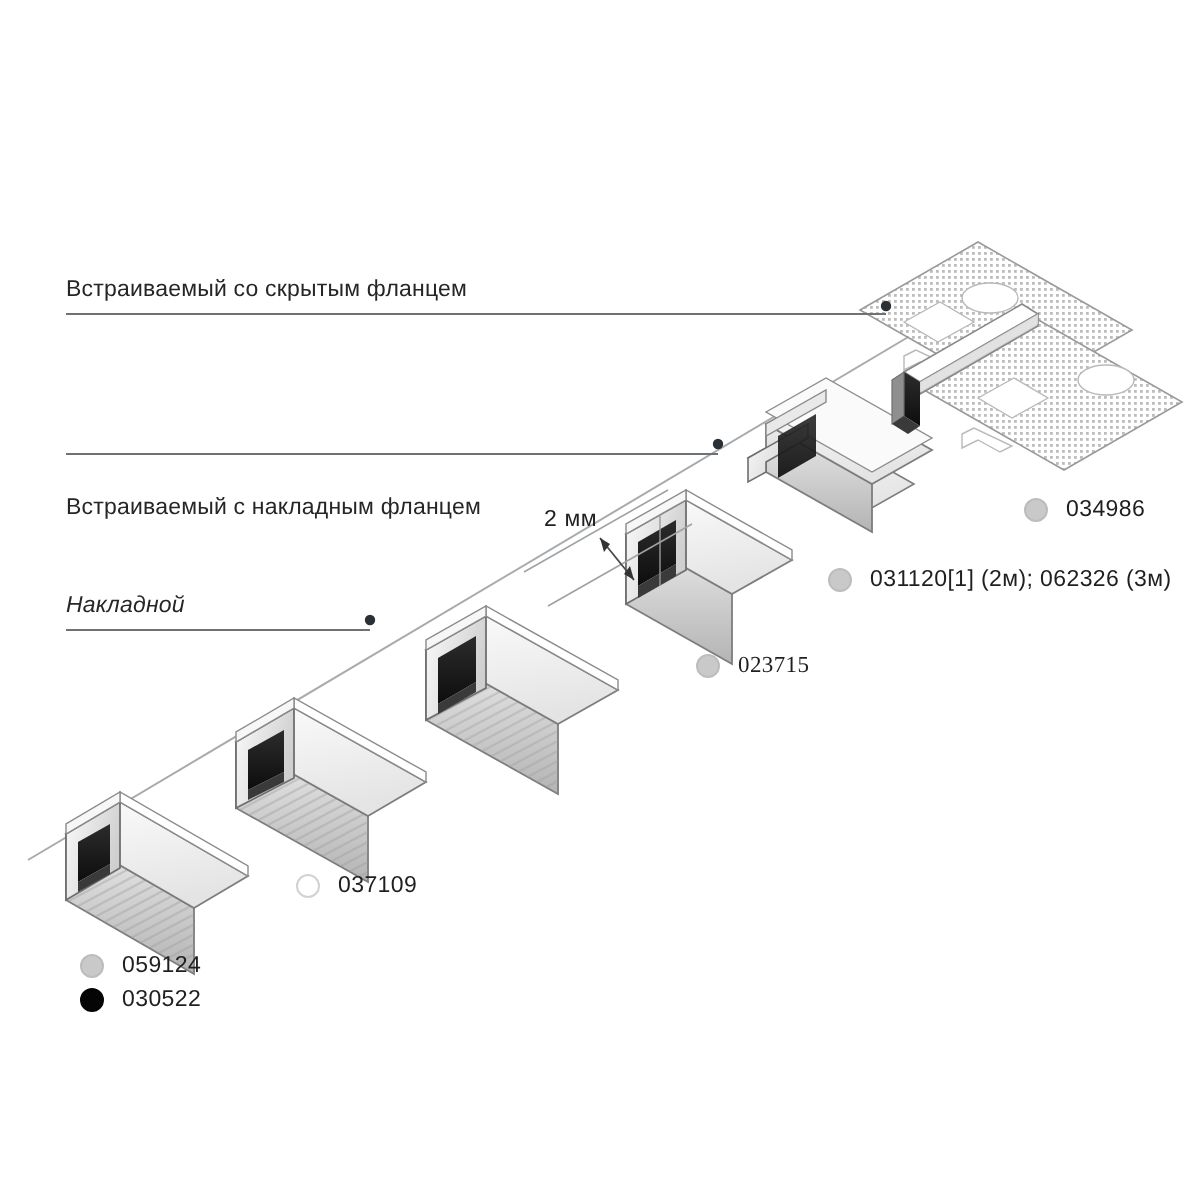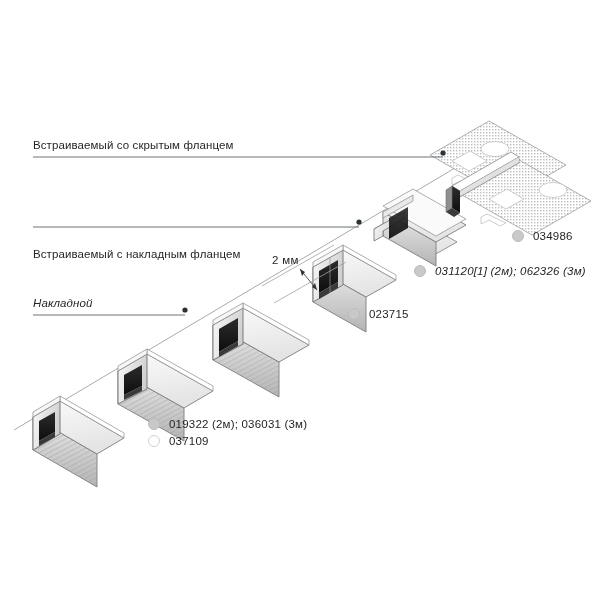--- a/index.html
+++ b/index.html
@@ -12,21 +12,21 @@
   #stage{position:relative;width:600px;height:600px;}
   #art{position:absolute;left:0;top:0;width:600px;height:600px;}
 
   .cat{
     position:absolute;
     font-size:11.5px;
     letter-spacing:.1px;
     color:#262626;
     white-space:nowrap;
   }
-  .legend{position:absolute;}
+  .legend{position:absolute;margin-top:19px;}
   .lrow{
     display:flex;align-items:center;
     height:17px;
     white-space:nowrap;
   }
   .bul{
     width:12px;height:12px;border-radius:50%;
     margin-right:9px;flex:0 0 auto;
     box-sizing:border-box;
   }
@@ -213,40 +213,46 @@
 
   <div class="dim" style="left:272px;top:254px;">2 мм</div>
 
   <div class="legend" style="left:512px;top:227px;">
     <div class="lrow">
       <span class="bul grey"></span>
       <span class="lbl">034986</span>
     </div>
   </div>
 
-  <div class="legend" style="left:414px;top:262px;font-style:italic;">
+  <div class="legend" style="left:414px;top:262px;">
     <div class="lrow">
       <span class="bul grey"></span>
       <span class="lbl">031120[1] (2м); 062326 (3м)</span>
     </div>
   </div>
 
-  <div class="legend" style="left:348px;top:305px;">
+  <div class="legend" style="left:348px;top:305px;font-family:Liberation Serif, serif;">
     <div class="lrow">
       <span class="bul grey"></span>
       <span class="lbl">023715</span>
     </div>
   </div>
 
 
   <div class="legend" style="left:148px;top:415px;">
-    <div class="lrow">
-      <span class="bul grey"></span>
-      <span class="lbl">019322 (2м); 036031 (3м)</span>
-    </div>
     <div class="lrow">
       <span class="bul white"></span>
       <span class="lbl">037109</span>
     </div>
   </div>
 
+  <div class="legend" style="left:40px;top:455px;">
+    <div class="lrow">
+      <span class="bul grey"></span>
+      <span class="lbl">059124</span>
+    </div>
+    <div class="lrow">
+      <span class="bul black"></span>
+      <span class="lbl">030522</span>
+    </div>
+  </div>
 
 </div>
 
 </body></html>

